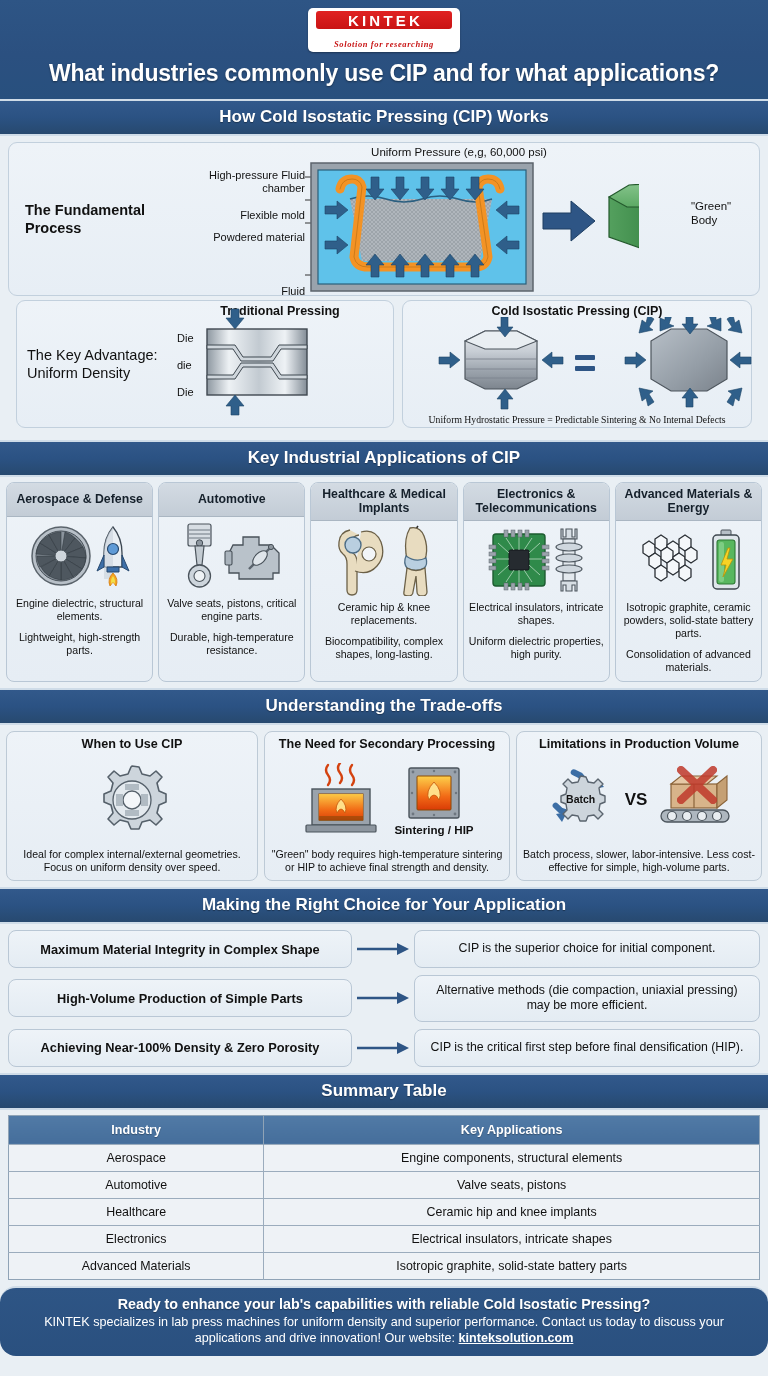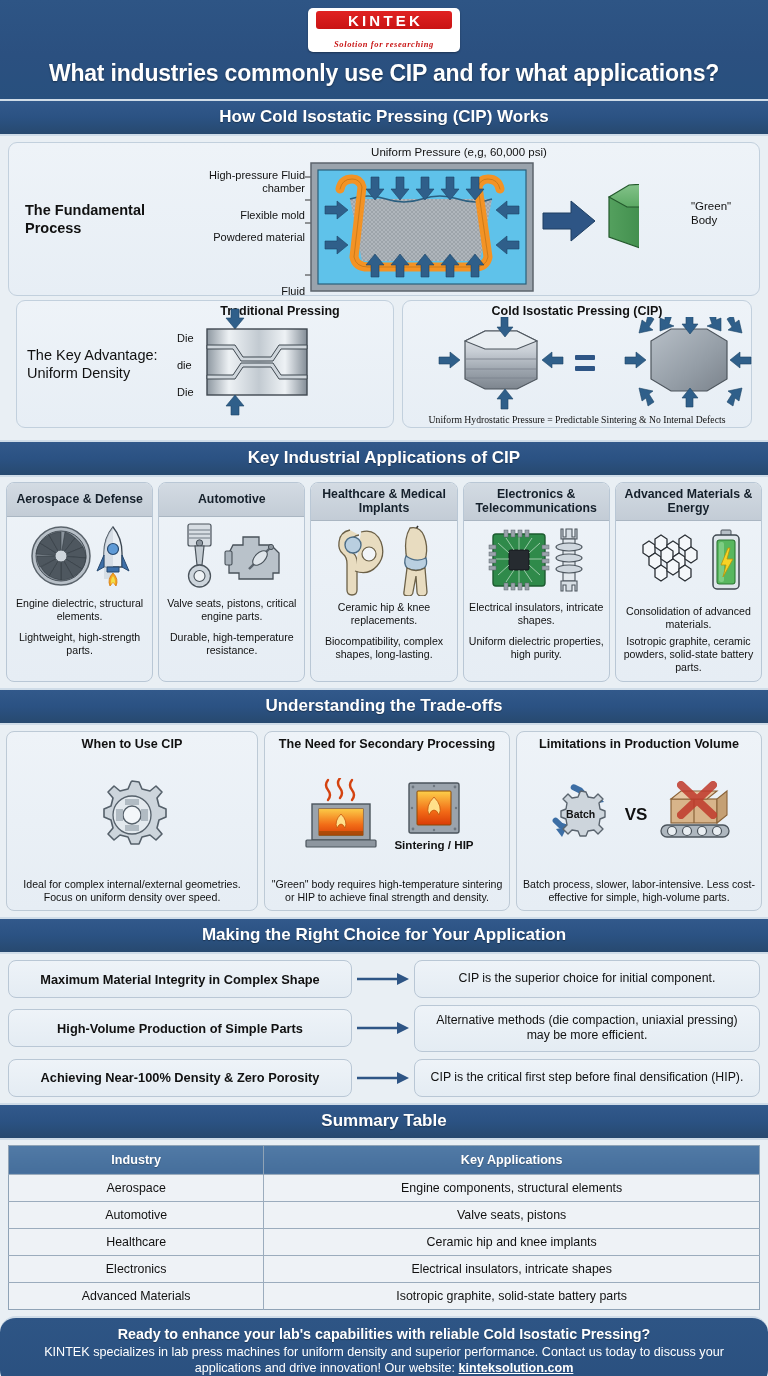--- a/index.html
+++ b/index.html
@@ -100,21 +100,21 @@
   }
   .app-icons { height:78px; display:flex; align-items:center; justify-content:center; gap:4px; }
   .app-txt { font-size:10.6px; text-align:center; color:#111; line-height:1.22; padding:2px 4px; }
   .app-txt.second { padding-top:6px; }
 
   
   .trade { display:flex; gap:6px; padding:6px; }
   .trade-card {
     background: linear-gradient(180deg,#eef3f8 0%,#e6edf4 100%);
     border:1px solid #bdcad6; border-radius:8px; padding:5px 4px 6px 4px;
-    display:flex; flex-direction:column; align-items:center; height:180px;
+    display:flex; flex-direction:column; align-items:center; height:150px;
   }
   .t1 { width:252px; } .t2 { width:246px; } .t3 { flex:1; }
   .trade-title { font-weight:bold; font-size:12.6px; color:#111; text-align:center; margin-bottom:2px;}
   .trade-icons { flex:1; display:flex; align-items:center; justify-content:center; gap:8px;}
   .trade-txt { font-size:10.6px; text-align:center; line-height:1.25; color:#111; }
 
   
   .dec-wrap { padding: 6px 8px 6px 8px; display:flex; flex-direction:column; gap:7px;}
   .dec-row { display:flex; align-items:center; gap:0px; }
   .dec-left {
@@ -496,22 +496,22 @@
           </g>
         </svg>
         <svg width="34" height="62" viewBox="0 0 34 62">
           <rect x="12" y="1" width="10" height="6" rx="1" fill="#b6bfc7" stroke="#4a535b" stroke-width="1"></rect>
           <rect x="4" y="6" width="26" height="54" rx="4" fill="#dfe6eb" stroke="#3f4850" stroke-width="1.5"></rect>
           <rect x="8" y="11" width="18" height="44" rx="2.5" fill="#58b75f" stroke="#2f7a36" stroke-width="1.1"></rect>
           <rect x="10" y="13" width="5" height="40" rx="2" fill="#87d28c" opacity=".8"></rect>
           <path d="M19 19 L12 36 h5 l-3 12 l10 -18 h-6 l3 -11 z" fill="#f6d325" stroke="#b8940c" stroke-width="0.8"></path>
         </svg>
       </div>
+      <div class="app-txt">Isotropic graphite, ceramic powders, solid-state battery parts.</div>
       <div class="app-txt second">Consolidation of advanced materials.</div>
-      <div class="app-txt">Isotropic graphite, ceramic powders, solid-state battery parts.</div>
     </div>
   </div>
 
   <div class="sect-head">Understanding the Trade-offs</div>
 
   <div class="trade">
 
     <div class="trade-card t1">
       <div class="trade-title">When to Use CIP</div>
       <div class="trade-icons">

